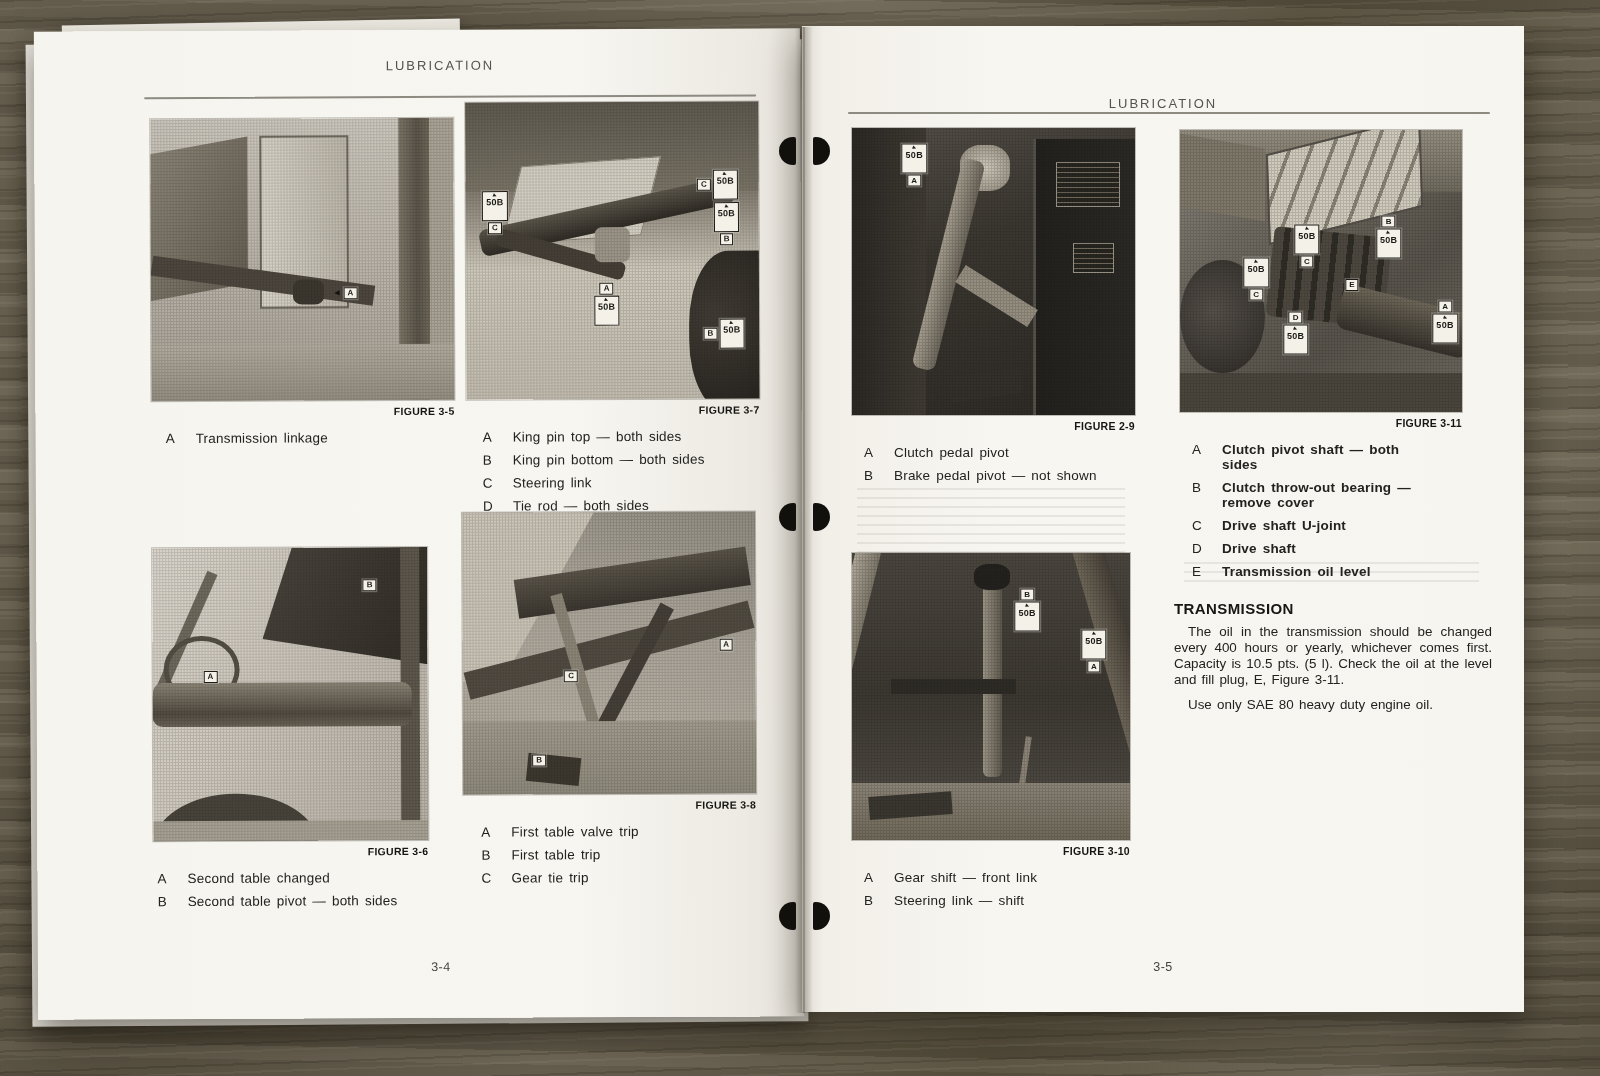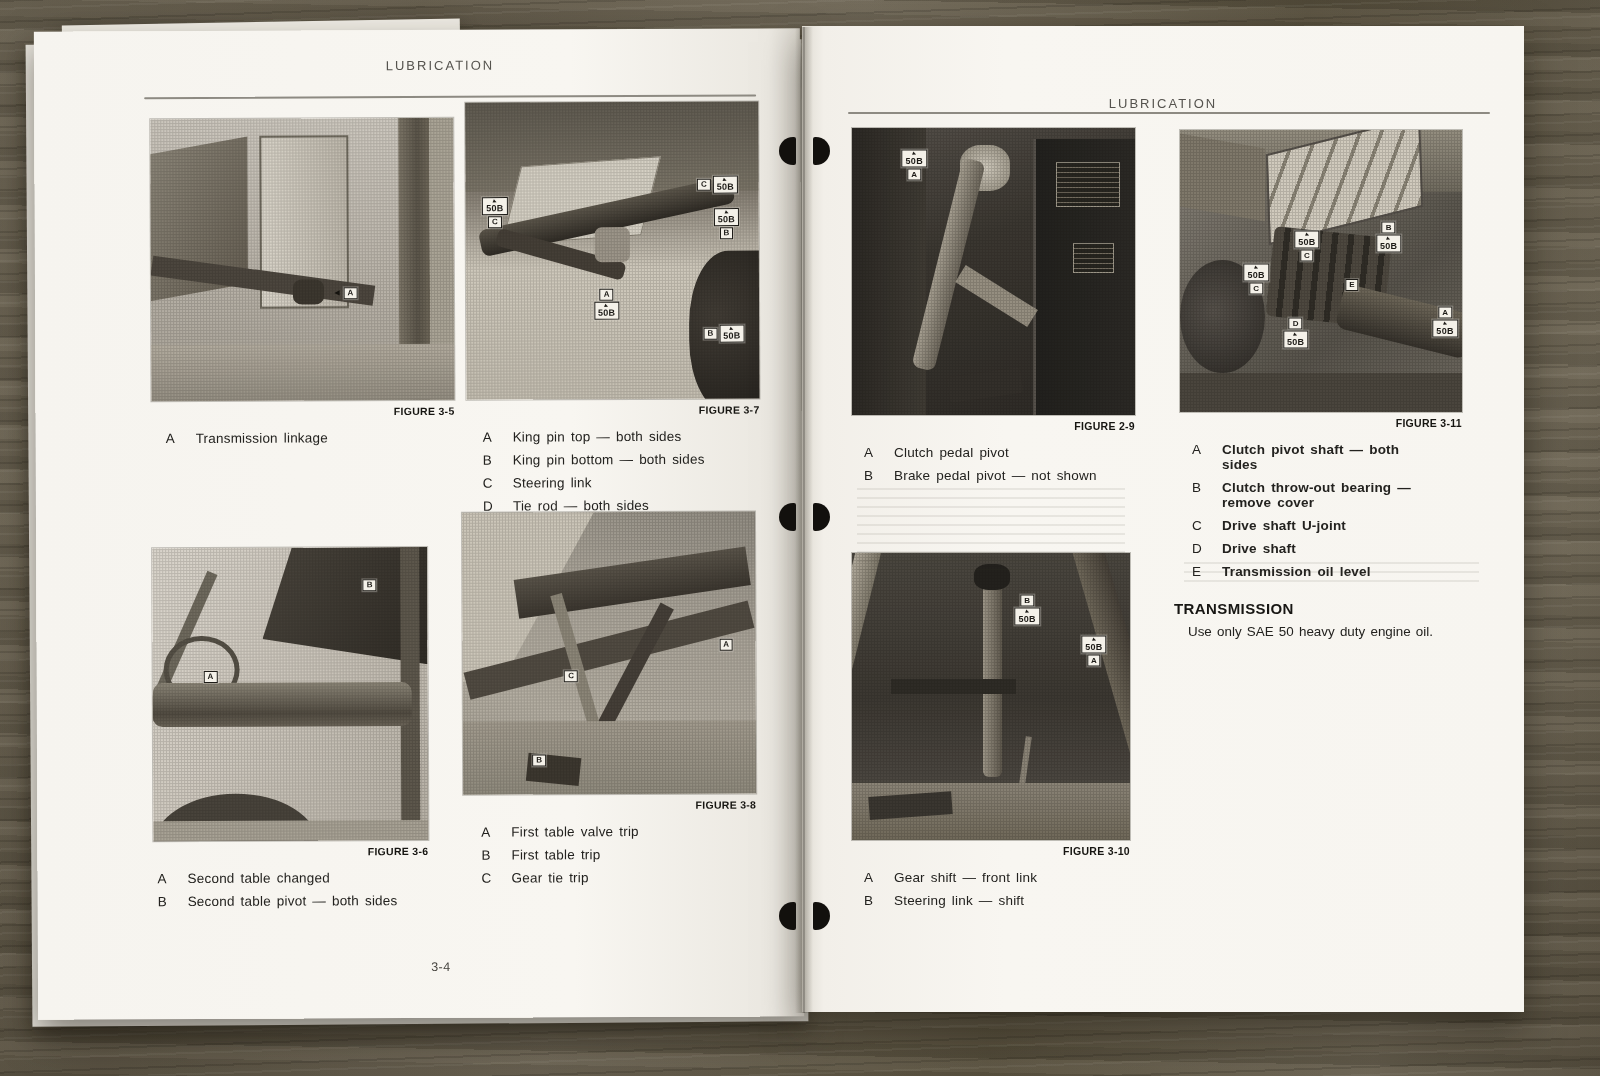--- a/index.html
+++ b/index.html
@@ -48,21 +48,21 @@
   .leg-text{word-spacing:2px;}
   .narrow .leg-text{max-width:205px;font-weight:bold;}
 
   .section-title{font-size:15px;font-weight:700;color:#171613;letter-spacing:.4px;margin:0 0 7px 0;}
   .para{font-size:13.4px;line-height:16px;color:#23221f;text-align:justify;text-indent:14px;margin:0;word-spacing:1.5px;}
   .para+.para{margin-top:9px;}
   .section{position:absolute;}
 
   .ptag{position:absolute;transform:translate(-50%,-50%);display:flex;flex-direction:column;align-items:center;z-index:2;gap:1px;}
   .ptag.row{flex-direction:row;gap:2px;}
-  .tbox{background:#f4f1e9;border:1.5px solid #1d1b17;color:#1d1b17;padding:1px 3px 1px;
+  .tbox{background:#f4f1e9;border:1.5px solid #1d1b17;color:#1d1b17;padding:1px 3px 13px;
     display:flex;flex-direction:column;align-items:center;line-height:1;box-shadow:0 0 0 1px rgba(250,248,240,.25);}
   .inarrow{font-size:6px;transform:rotate(22deg);line-height:5px;}
   .ttext{font-size:9px;font-weight:700;letter-spacing:.3px;}
   .chip{background:#f4f1e9;border:1.2px solid #1d1b17;color:#1d1b17;font-size:8px;font-weight:700;
     padding:1px 3px;line-height:1;box-shadow:0 0 0 1px rgba(250,248,240,.25);}
   .tarrow{color:#15130f;font-size:9px;line-height:1;}
 
   .ghost{position:absolute;opacity:.09;filter:blur(.6px);pointer-events:none;
     background:repeating-linear-gradient(180deg,#4c473a 0 2px,transparent 2px 9px);}
 </style>
@@ -375,26 +375,28 @@
           </div>
           <div class="leg-row">
             <span class="leg-key">B</span>
             <span class="leg-text">Steering link — shift</span>
           </div>
         </div>
     </figure>
 
     <div class="section" style="left:372px;top:574px;width:318px;">
       <h3 class="section-title">TRANSMISSION</h3>
-      <p class="para">Use only SAE 50 heavy duty engine oil.</p>
+      <p class="para">The oil in the transmission should be changed every 400 hours or yearly, whichever comes first. Capacity is 10.5 pts. (5 l). Check the oil at the level and fill plug, E, Figure 3-11.</p>
+      <p class="para">Use only SAE 80 heavy duty engine oil.</p>
     </div>
 
     <div class="ghost" style="left:55px;top:462px;width:268px;height:82px;"></div>
     <div class="ghost" style="left:382px;top:536px;width:295px;height:24px;"></div>
 
+    <div class="page-num" style="left:0;top:934px;width:722px;">3-5</div>
   </div>
 
   <div class="gutter"></div>
   <span class="hole l" style="top:137px;"></span>
   <span class="hole r" style="top:137px;"></span>
   <span class="hole l" style="top:503px;"></span>
   <span class="hole r" style="top:503px;"></span>
   <span class="hole l" style="top:902px;"></span>
   <span class="hole r" style="top:902px;"></span>
 </div>

